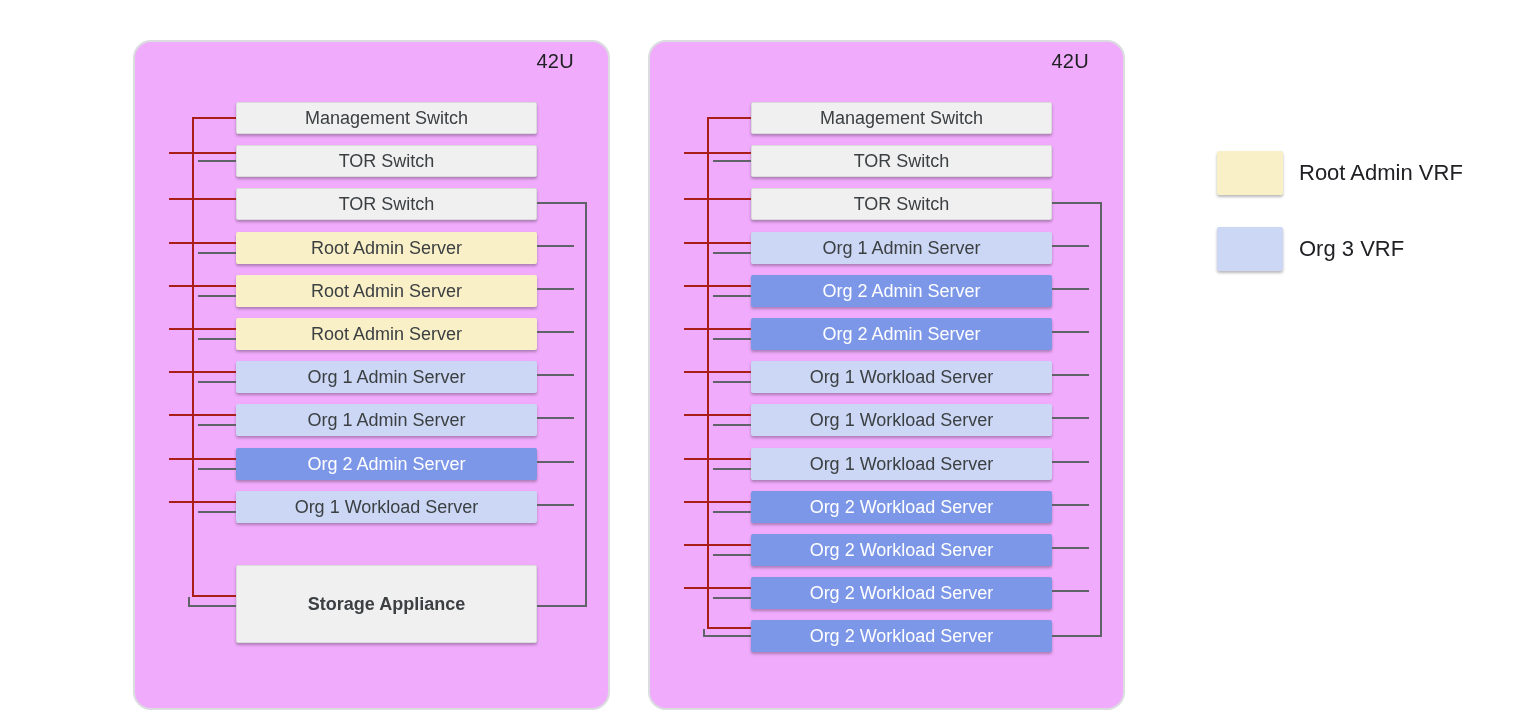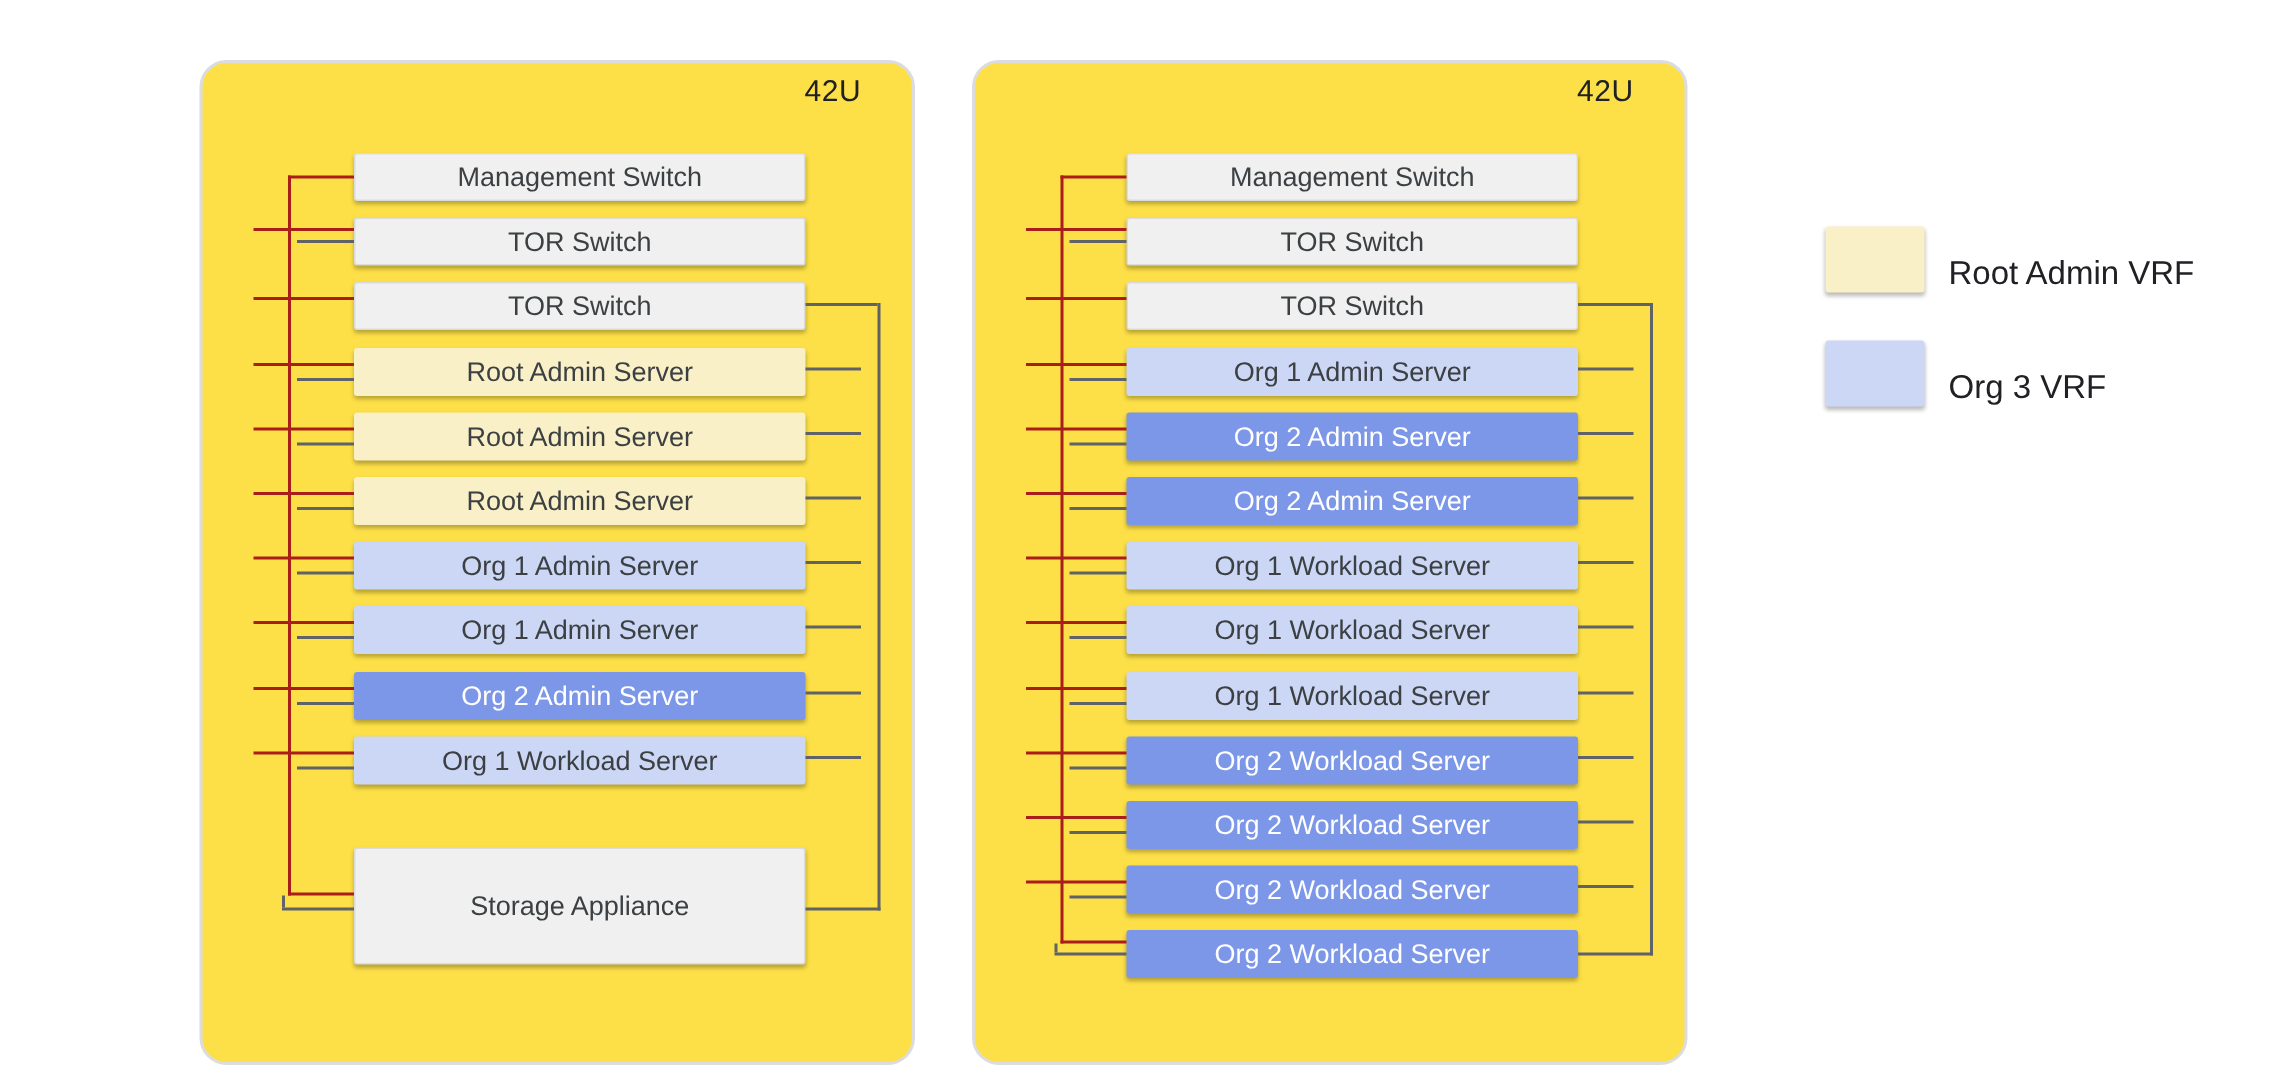--- a/index.html
+++ b/index.html
@@ -1,21 +1,21 @@
 <!DOCTYPE html>
 <html><head>
 <meta charset="utf-8">
 <style>
   html,body{margin:0;padding:0;}
   body{
     width:1528px;height:728px;background:#ffffff;position:relative;overflow:hidden;
     font-family:"Liberation Sans",sans-serif;
   }
   .rack{
-    position:absolute;top:40px;width:477px;height:670px;background:#fde047;
+    position:absolute;top:40px;width:477px;height:670px;background:#f0abfc;
     border:2px solid #dadce0;border-radius:18px;box-sizing:border-box;
   }
   .rack-label{
     position:absolute;top:8px;right:34px;font-size:20px;color:#202124;letter-spacing:.3px;
   }
   .unit{
     position:absolute;left:101px;width:301px;height:32px;border-radius:2px;
     display:flex;align-items:center;justify-content:center;
     font-size:18px;color:#3c4043;box-sizing:border-box;
     box-shadow:0 2px 3px rgba(0,0,0,.28);
@@ -24,21 +24,21 @@
   .unit.vrf-management{background:#f0f0f0;border:1px solid #dbdbdb;}
   .unit.vrf-root-admin{background:#faf0c7;}
   .unit.vrf-org1{background:#cbd7f4;}
   .unit.vrf-org2{background:#7d97e8;color:#ffffff;}
   .line{position:absolute;}
   .line.red{background:#aa1e19;}
   .line.gray{background:#5f6368;}
   .legend{
     position:absolute;left:1217px;top:151px;display:flex;flex-direction:column;gap:32px;
   }
-  .legend-item{display:flex;align-items:flex-end;}
+  .legend-item{display:flex;align-items:center;}
   .legend-swatch{
     width:66px;height:44px;border-radius:2px;box-shadow:0 2px 3px rgba(0,0,0,.28);
     flex:0 0 auto;
   }
   .legend-text{margin-left:16px;font-size:22px;color:#202124;}
 </style>
 </head>
 <body>
 
 <div class="rack" id="rack-0" style="left:133px;">
@@ -46,21 +46,21 @@
 <div class="unit vrf-management" style="top: 60px; height: 32px; background: rgb(240, 240, 240);">Management Switch</div>
     <div class="unit vrf-management" style="top: 103px; height: 32px; background: rgb(240, 240, 240);">TOR Switch</div>
     <div class="unit vrf-management" style="top: 146px; height: 32px; background: rgb(240, 240, 240);">TOR Switch</div>
     <div class="unit vrf-root-admin" style="top: 190px; height: 32px; background: rgb(250, 240, 199);">Root Admin Server</div>
     <div class="unit vrf-root-admin" style="top: 233px; height: 32px; background: rgb(250, 240, 199);">Root Admin Server</div>
     <div class="unit vrf-root-admin" style="top: 276px; height: 32px; background: rgb(250, 240, 199);">Root Admin Server</div>
     <div class="unit vrf-org1" style="top: 319px; height: 32px; background: rgb(203, 215, 244);">Org 1 Admin Server</div>
     <div class="unit vrf-org1" style="top: 362px; height: 32px; background: rgb(203, 215, 244);">Org 1 Admin Server</div>
     <div class="unit vrf-org2" style="top: 406px; height: 32px; background: rgb(125, 151, 232);">Org 2 Admin Server</div>
     <div class="unit vrf-org1" style="top: 449px; height: 32px; background: rgb(203, 215, 244);">Org 1 Workload Server</div>
-    <div class="unit vrf-management" style="top: 523px; height: 78px; background: rgb(240, 240, 240);">Storage Appliance</div>
+    <div class="unit vrf-management" style="top: 523px; height: 78px; background: rgb(240, 240, 240); font-weight: bold;">Storage Appliance</div>
     <div class="line red" style="left: 57px; top: 75px; width: 2px; height: 480px;"></div>
     <div class="line red" style="left: 57px; top: 75px; width: 44px; height: 2px;"></div>
     <div class="line red" style="left: 34px; top: 110px; width: 67px; height: 2px;"></div>
     <div class="line gray" style="left: 63px; top: 118px; width: 38px; height: 2px;"></div>
     <div class="line red" style="left: 34px; top: 156px; width: 67px; height: 2px;"></div>
     <div class="line gray" style="left: 402px; top: 160px; width: 48px; height: 2px;"></div>
     <div class="line red" style="left: 34px; top: 200px; width: 67px; height: 2px;"></div>
     <div class="line gray" style="left: 63px; top: 210px; width: 38px; height: 2px;"></div>
     <div class="line gray" style="left: 402px; top: 203px; width: 37px; height: 2px;"></div>
     <div class="line red" style="left: 34px; top: 243px; width: 67px; height: 2px;"></div>

